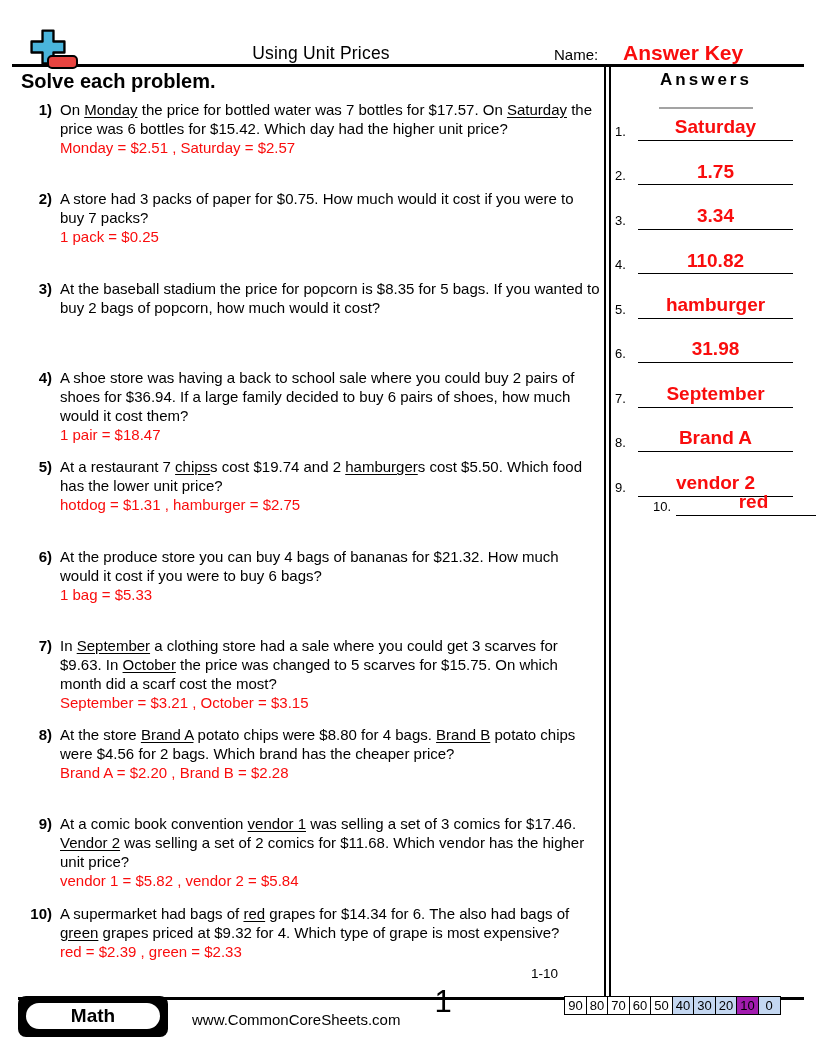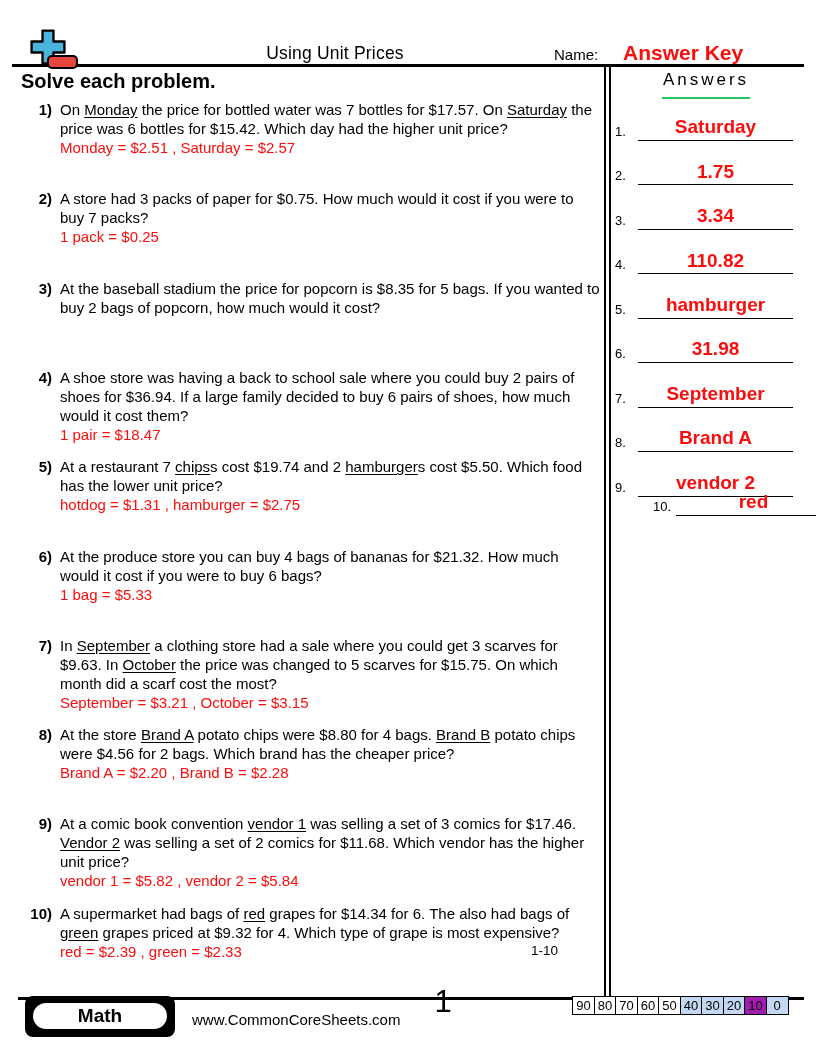--- a/index.html
+++ b/index.html
@@ -10,69 +10,69 @@
     font-family:"Liberation Sans", sans-serif; color:#000;
   }
   
   .logo { position:absolute; left:30px; top:24px; width:56px; height:50px; z-index:5; }
   .logo svg { position:absolute; left:0; top:2px; }
   .minus-bar {
     position:absolute; left:17px; top:31px; width:31px; height:14px;
     border:2.5px solid #000; border-radius:5px;
   }
   .title {
-    position:absolute; left:190px; top:43px; width:290px; text-align:center;
+    position:absolute; left:176px; top:43px; width:290px; text-align:center;
     font-size:17.5px; letter-spacing:0.2px;
   }
   .name-label { position:absolute; left:554px; top:46px; font-size:15px; }
   .answer-key { position:absolute; left:623px; top:41px; font-size:21px; font-weight:bold; }
   .header-rule { position:absolute; left:12px; right:12px; top:64px; height:3px; background:#000; }
   .instructions { position:absolute; left:21px; top:70px; font-size:20px; font-weight:bold; }
   
   .vline { position:absolute; top:67px; width:2px; height:930px; background:#000; }
   .vline.a { left:604px; }
   .vline.b { left:609px; }
   
   .answers-title-wrap { position:absolute; left:612px; top:70px; width:188px; text-align:center; }
   .answers-title {
-    display:inline-block; font-size:17px; font-weight:normal; letter-spacing:3px;
-    border-bottom:2px solid #22c55e; padding:0 1px 7px 1px;
+    display:inline-block; font-size:17px; font-weight:bold; letter-spacing:3px;
+    border-bottom:2px solid #a3a3a3; padding:0 1px 17px 1px;
   }
   .ans-row { position:absolute; left:613px; width:184px; height:38px; }
   .ans-num { position:absolute; left:2px; bottom:2px; font-size:13px; }
   .ans-line {
     position:absolute; left:25px; right:4px; bottom:0; text-align:center;
     border-bottom:1.5px solid #000;
   }
   .ans-value { display:inline-block; font-size:19px; font-weight:bold; padding-bottom:2px; line-height:1.15; }
   
   #problems-list { position:absolute; left:22px; top:100px; width:578px; }
   .problem { position:absolute; left:0; display:flex; width:578px; }
   .p-num { width:30px; text-align:right; font-weight:bold; font-size:15px; line-height:19px; flex:none; margin-right:8px; }
   .p-body { width:545px; }
   .p-text { font-size:15px; line-height:19px; }
   .p-text u { text-underline-offset:2px; }
   .p-answer { font-size:15px; line-height:19px; }
   
   .footer-rule { position:absolute; left:18px; right:12px; top:997px; height:2.5px; background:#000; }
-  .math-badge { position:absolute; left:25px; top:996px; width:150px; height:41px; background:#000; border-radius:8px; z-index:4; }
+  .math-badge { position:absolute; left:18px; top:996px; width:150px; height:41px; background:#000; border-radius:8px; z-index:4; }
   .math-pill {
     position:absolute; left:8px; top:7px; right:8px; bottom:8px; background:#fff;
     border-radius:14px; display:flex; align-items:center; justify-content:center;
   }
   .math-pill span { font-size:19px; font-weight:bold; color:#000; }
   .website { position:absolute; left:192px; top:1011px; font-size:15px; }
   .page-number { position:absolute; left:425px; top:984px; width:36px; text-align:center; font-size:31px; }
-  .score-label { position:absolute; left:531px; top:943px; font-size:13.5px; }
+  .score-label { position:absolute; left:531px; top:966px; font-size:13.5px; }
   .score-table { position:absolute; left:564px; top:996px; display:flex; z-index:3; }
   .score-box {
     width:23px; height:19px; margin-left:-1.5px; border:1.5px solid #000; background:#fff;
     display:flex; align-items:center; justify-content:center; font-size:13px;
   }
-  .score-box:first-child { margin-left:8px; }
+  .score-box:first-child { margin-left:0; }
 </style>
 </head>
 <body>
 
 <div class="page">
 
   <div class="logo">
     <svg width="36" height="42" viewBox="0 0 46 46">
       <path d="M16,2 H30 V16 H44 V30 H30 V44 H16 V30 H2 V16 H16 Z" stroke="#000" stroke-width="3" stroke-linejoin="round" fill="#4ab5dc"></path>
     </svg>

